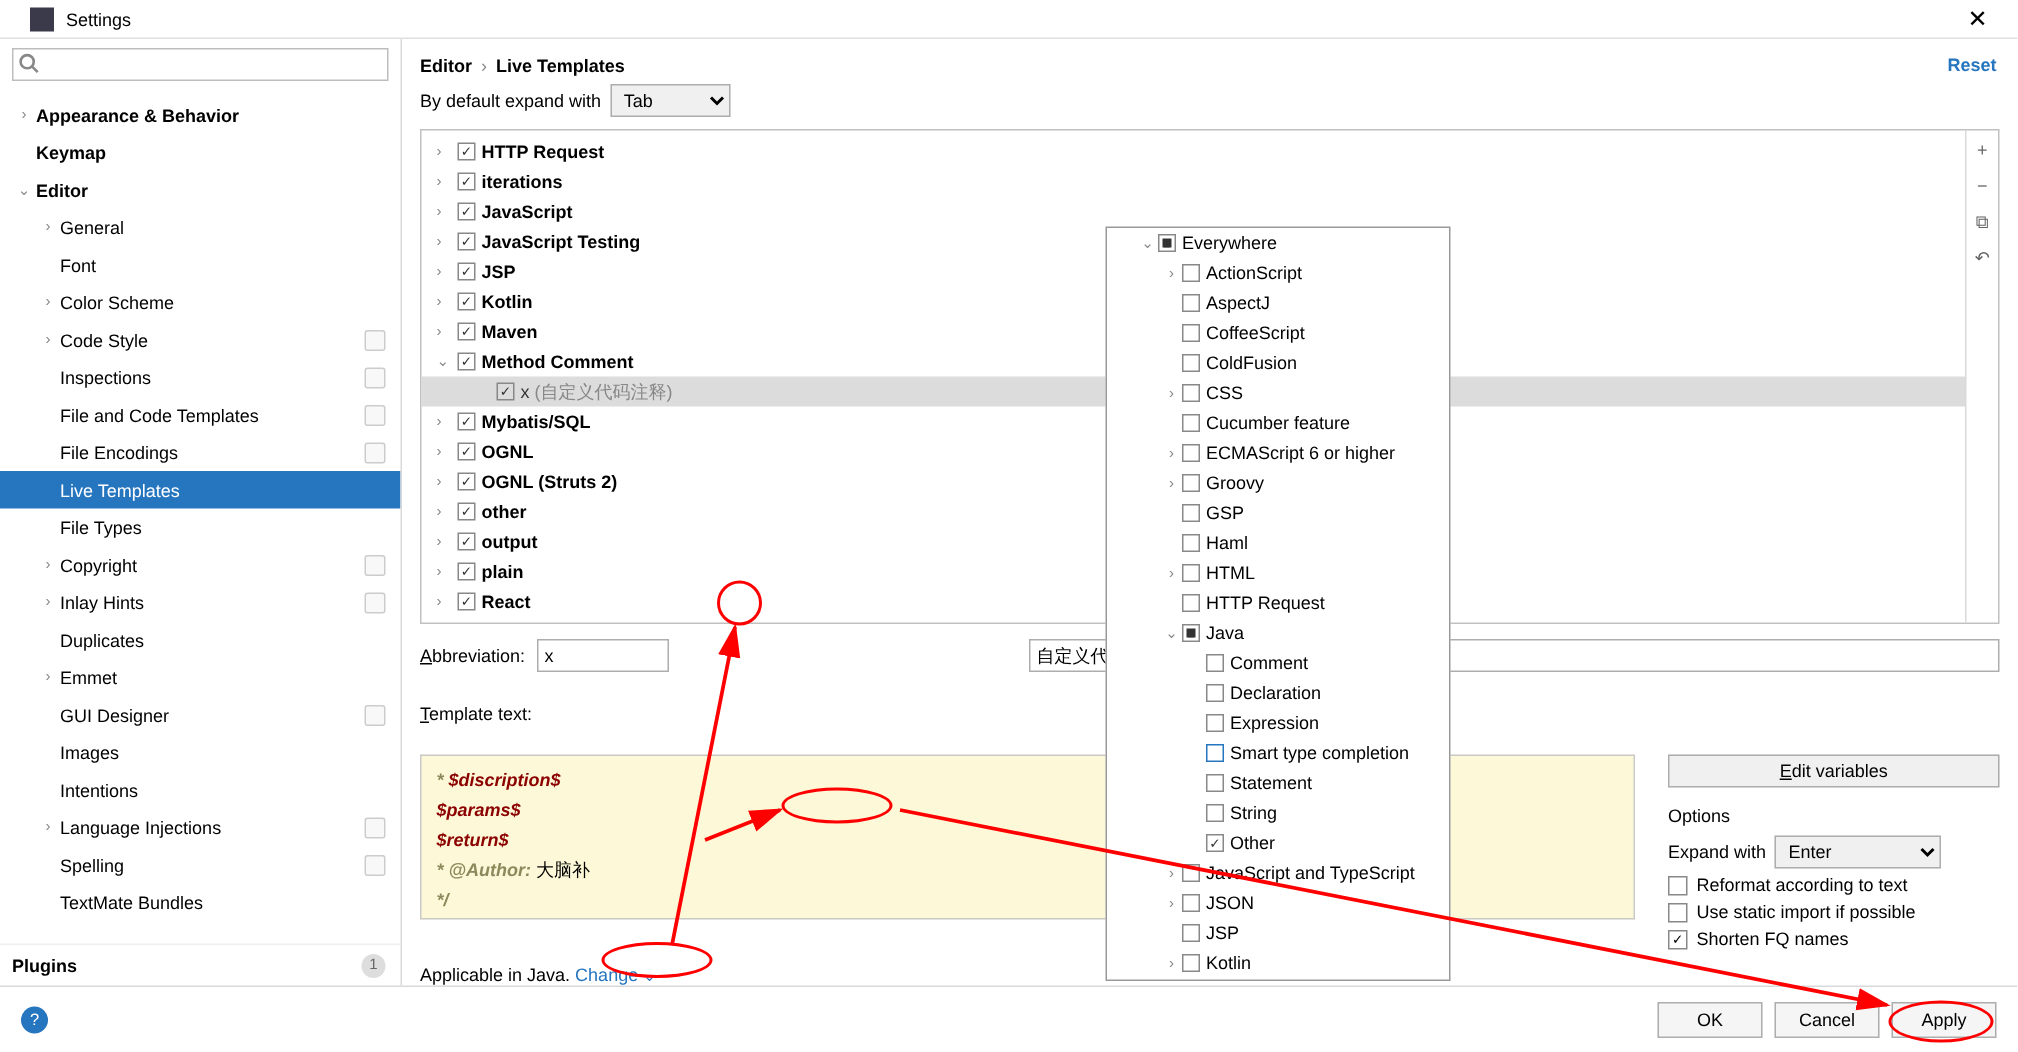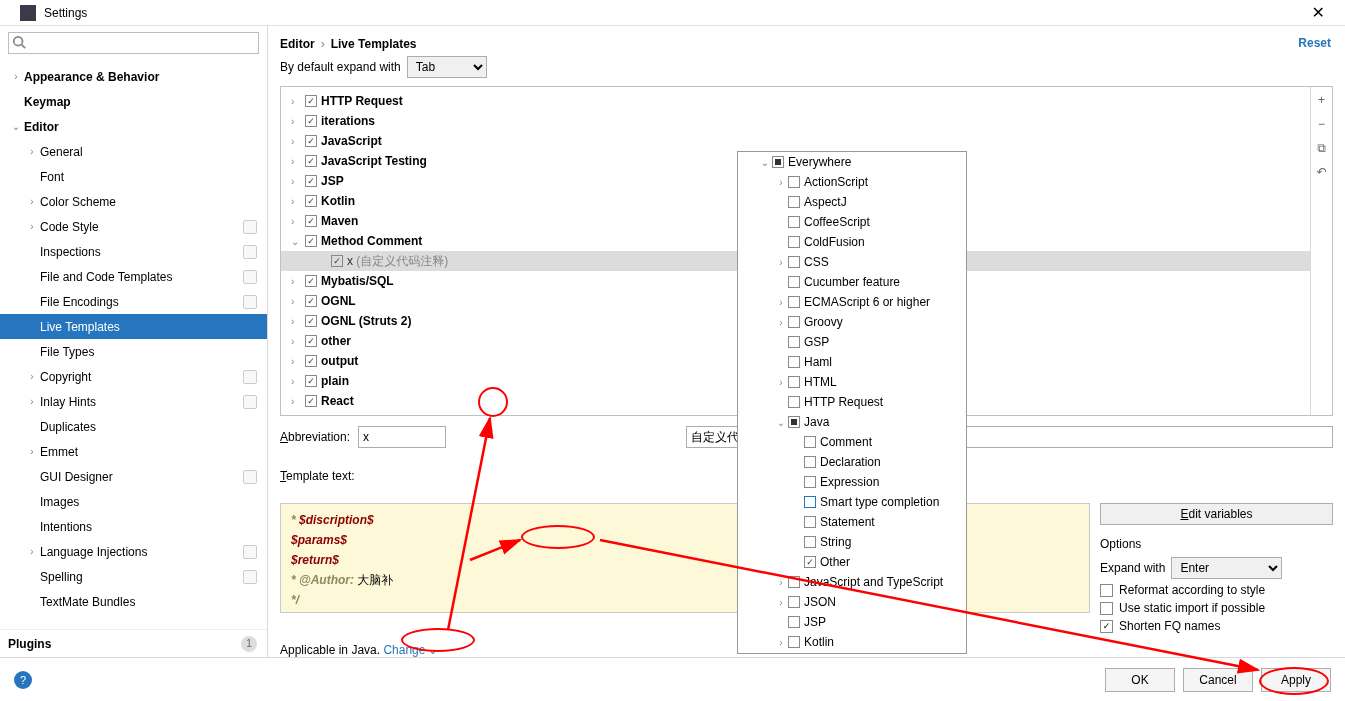--- a/index.html
+++ b/index.html
@@ -60,21 +60,21 @@
 .popup .i2 { padding-left: 36px; }
 .popup .i3 { padding-left: 52px; }
 
 .abbr-row { margin-top: 10px; display: flex; align-items: center; gap: 8px; }
 .abbr-row input { border: 1px solid #adadad; height: 22px; padding: 0 4px; }
 .abbr-row .abbr-input { width: 88px; }
 .abbr-row .desc-input { flex: 1; margin-left: 232px; }
 .abbr-row .label u { text-decoration: underline; }
 
 .tt-label { margin-top: 21px; }
-.tt-row { display: flex; gap: 10px; margin-top: 20px; }
+.tt-row { display: flex; gap: 22px; margin-top: 20px; }
 .code-editor { width: 810px; height: 110px; background: #fdf9d8; border: 1px solid #c9c9c9; padding: 6px 10px; font-family: "Consolas", monospace; font-size: 13px; line-height: 20px; }
 .code-editor .kw { color: #8b0000; font-style: italic; font-weight: bold; }
 .code-editor .ln { color: #8a8a5c; font-style: italic; font-weight: bold; }
 .options-panel { flex: 1; }
 .options-panel .edit-vars { width: 100%; height: 22px; border: 1px solid #adadad; background: #f0f0f0; margin-bottom: 8px; }
 .options-panel .opt-title { margin: 4px 0 6px 0; }
 .options-panel .opt-row { display: flex; align-items: center; gap: 6px; margin: 4px 0; }
 .options-panel .ck { width: 13px; height: 13px; border: 1px solid #888; display: inline-flex; align-items: center; justify-content: center; font-size: 9px; }
 .options-panel .ck.checked::after { content: "✓"; }
 .options-panel select { width: 111px; }
@@ -334,21 +334,21 @@
       </div>
       <div class="options-panel">
         <button class="edit-vars"><u>E</u>dit variables</button>
         <div class="opt-title">Options</div>
         <div class="opt-row">
           <span>Expand with</span>
           <select><option>Enter</option></select>
         </div>
         <div class="opt-row">
             <span class="ck"></span>
-            <span>Reformat according to style</span>
+            <span>Reformat according to text</span>
           </div>
         <div class="opt-row">
             <span class="ck"></span>
             <span>Use static import if possible</span>
           </div>
         <div class="opt-row">
             <span class="ck checked"></span>
             <span>Shorten FQ names</span>
           </div>
       </div>

